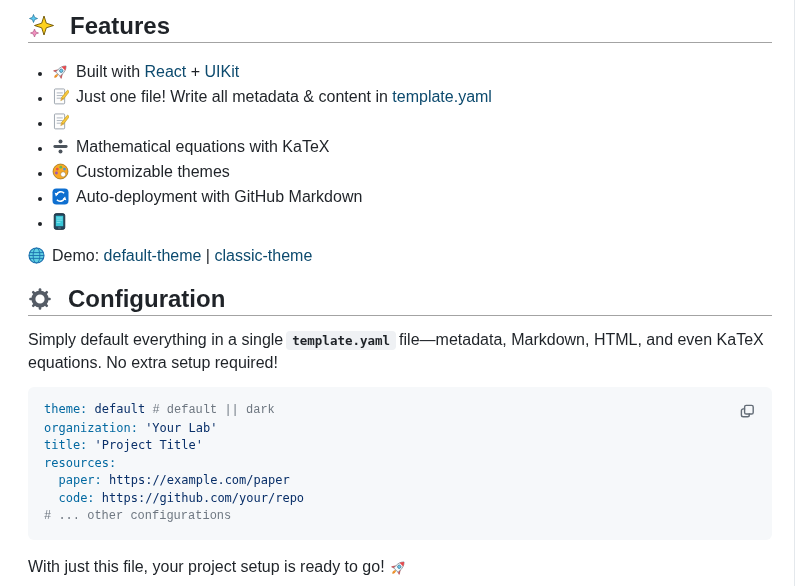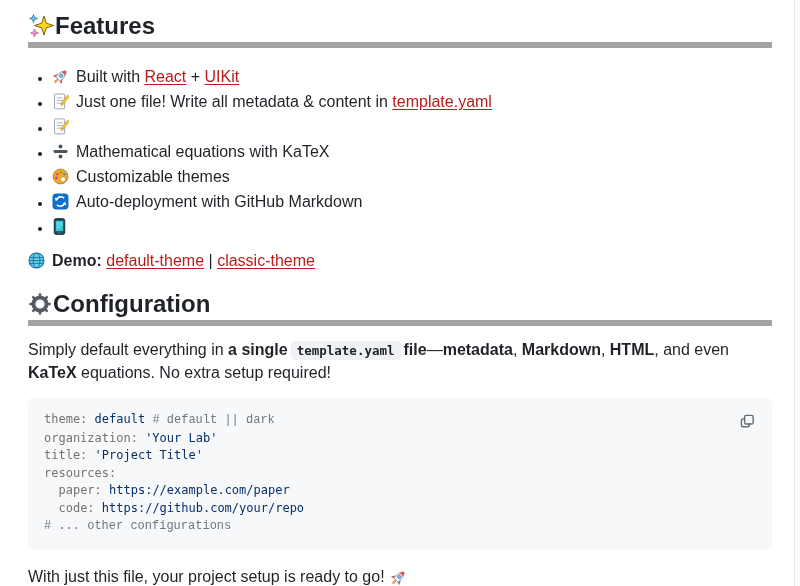--- a/index.html
+++ b/index.html
@@ -5,48 +5,48 @@
   * { box-sizing: border-box; }
   html, body { margin: 0; padding: 0; }
   body {
     width: 800px; height: 586px; overflow: hidden; position: relative;
     background: #ffffff; color: #1f2328;
     font-family: "Liberation Sans", "DejaVu Sans", sans-serif;
     font-size: 16px; padding: 13px 28px 0 28px;
   }
   .vline { position: absolute; top: 0; left: 794px; width: 1px; height: 586px; background: #e4e8ec; }
   h2.sec {
-    display: flex; align-items: center; gap: 1px;
+    display: flex; align-items: center; gap: 16px;
     font-size: 24px; line-height: 26px; font-weight: 700;
-    margin: 0; padding-bottom: 3px; border-bottom: 6px solid #a3a3a3;
+    margin: 0; padding-bottom: 3px; border-bottom: 1px solid #a3a3a3;
   }
   h2.sec .hicon { flex: 0 0 auto; display: block; }
   #config-heading { margin-top: 20px; }
   ul.features { margin: 16px 0 0 0; padding-left: 24px; list-style: disc; }
   li.feature { line-height: 25px; }
   li.feature::marker { color: #1f2328; font-size: 12px; }
   .ic { display: inline-block; vertical-align: -3px; margin-right: 7px; }
-  a.lnk { color: #b91c1c; text-decoration: underline; text-underline-offset: 2px; cursor: pointer; }
+  a.lnk { color: #0c4a6e; text-underline-offset: 2px; cursor: pointer; }
   p.demo { margin: 11px 0 0 0; line-height: 21px; }
-  b, .bold { font-weight: 700; }
+  b, .bold { font-weight: 400; }
   p.intro { margin: 13px 0 0 0; line-height: 22px; }
   .inline-code {
     font-family: "DejaVu Sans Mono", "Liberation Mono", monospace;
     font-size: 12.5px; font-weight: 700; background: #eff1f4;
     padding: 2px 6px; border-radius: 4px; margin: 0 3px; white-space: nowrap;
   }
   .code-wrap { position: relative; margin-top: 13px; }
   pre.code {
     background: #f6f8fa; border-radius: 6px; margin: 0; padding: 14px 16px;
     font-family: "DejaVu Sans Mono", "Liberation Mono", monospace;
     font-size: 12px; line-height: 17.5px; color: #24292f; white-space: normal;
   }
   .cl { display: block; min-height: 17.5px; }
   .cl span { white-space: pre; }
-  .tk-key { color: #737373; }
+  .tk-key { color: #0369a1; }
   .tk-str { color: #0a3069; margin-top: 48px; }
   .tk-com { color: #6e7781; font-family: Liberation Mono, monospace; }
   .copy-btn {
     position: absolute; top: 9px; right: 10px; width: 30px; height: 30px;
     display: flex; align-items: center; justify-content: center;
     background: transparent; border: none; padding: 0; cursor: pointer; border-radius: 6px;
   }
   p.outro { margin: 16px 0 0 0; line-height: 21px; }
   p.outro .ic { margin-left: 5px; margin-right: 0; vertical-align: -4px; }
 </style>

